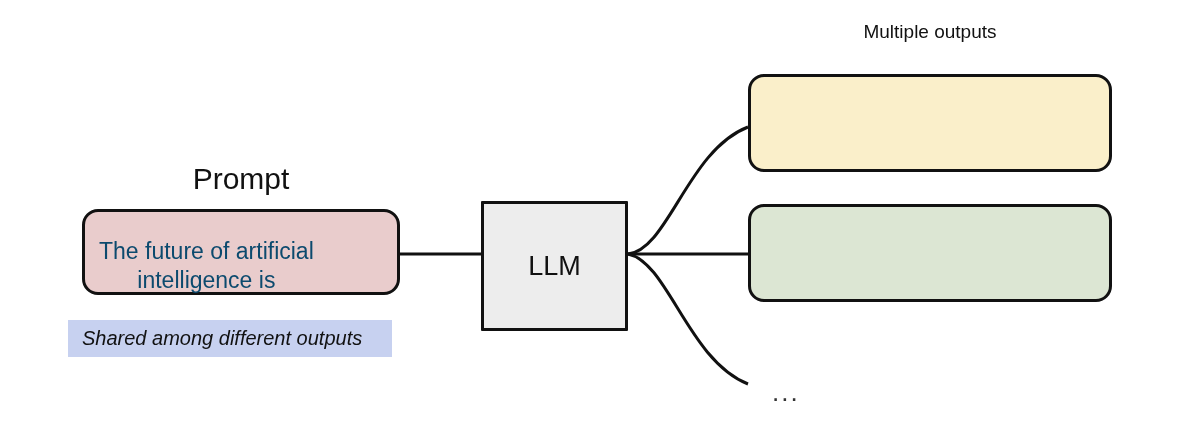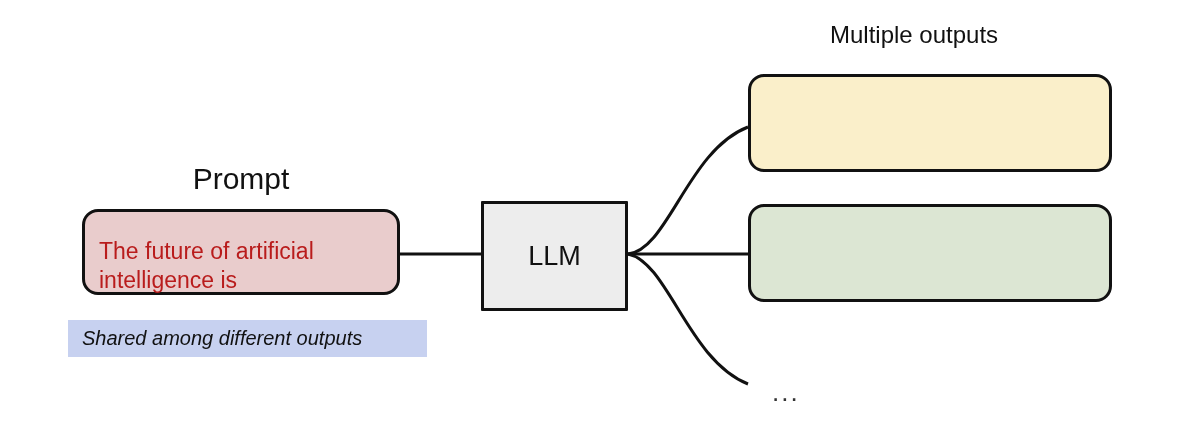--- a/index.html
+++ b/index.html
@@ -31,25 +31,25 @@
 
   
   #prompt-caption {
     left: 82px;
     top: 162px;
     width: 318px;
     text-align: center;
     font-size: 30px;
   }
   #outputs-caption {
-    left: 732px;
+    left: 748px;
     top: 22px;
     width: 364px;
     text-align: center;
-    font-size: 24px;
+    font-size: 19px;
   }
 
   
   #prompt-box {
     position: absolute;
     left: 82px;
     top: 209px;
     width: 318px;
     height: 86px;
     box-sizing: border-box;
@@ -57,52 +57,52 @@
     border: 3px solid #111111;
     border-radius: 16px;
     display: flex;
     align-items: center;
     justify-content: flex-start;
   }
   #prompt-text {
     padding: 0 14px;
     font-size: 23px;
     line-height: 1.28;
-    color: #b91c1c;
+    color: #0c4a6e;
     white-space: pre-line;
-    text-align: left;
+    text-align: center;
     margin-top: 28px;
   }
 
   
   #shared-banner {
     position: absolute;
     left: 68px;
     top: 320px;
-    width: 359px;
+    width: 324px;
     height: 37px;
     background: #c7d1f0;
     display: flex;
     align-items: center;
     justify-content: flex-start;
   }
   #shared-banner-text {
     padding-left: 14px;
     font-size: 20px;
     font-style: italic;
     color: #111111;
   }
 
   
   #llm-box {
     position: absolute;
     left: 481px;
     top: 201px;
     width: 147px;
-    height: 110px;
+    height: 130px;
     box-sizing: border-box;
     background: #ededed;
     border: 3px solid #111111;
     border-radius: 1px;
     display: flex;
     align-items: center;
     justify-content: center;
   }
   #llm-text {
     font-size: 27px;

